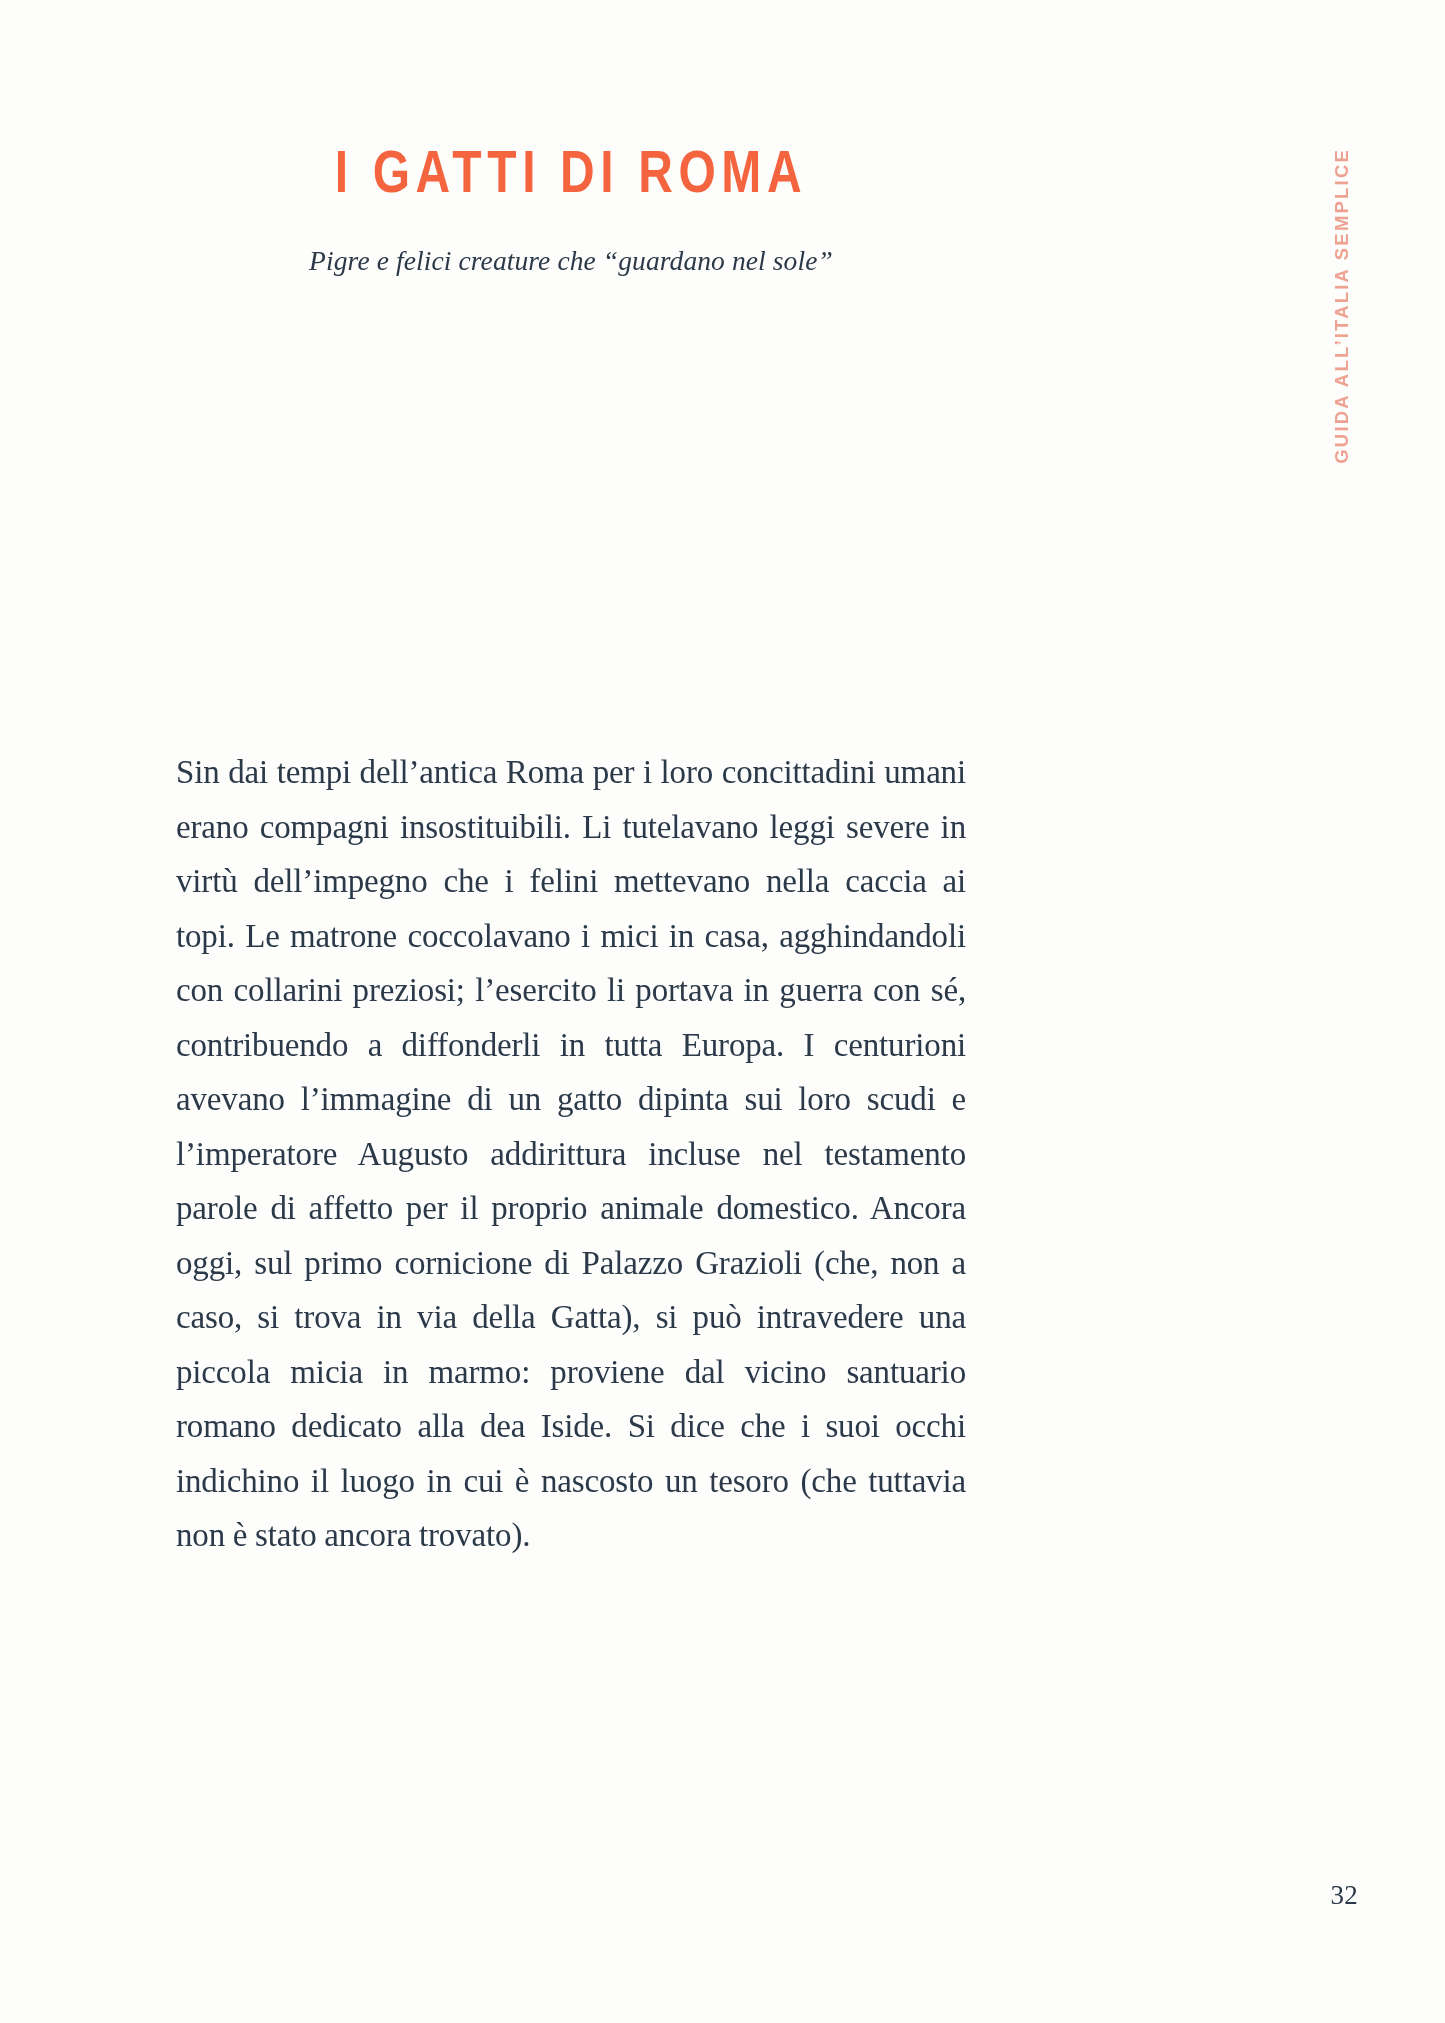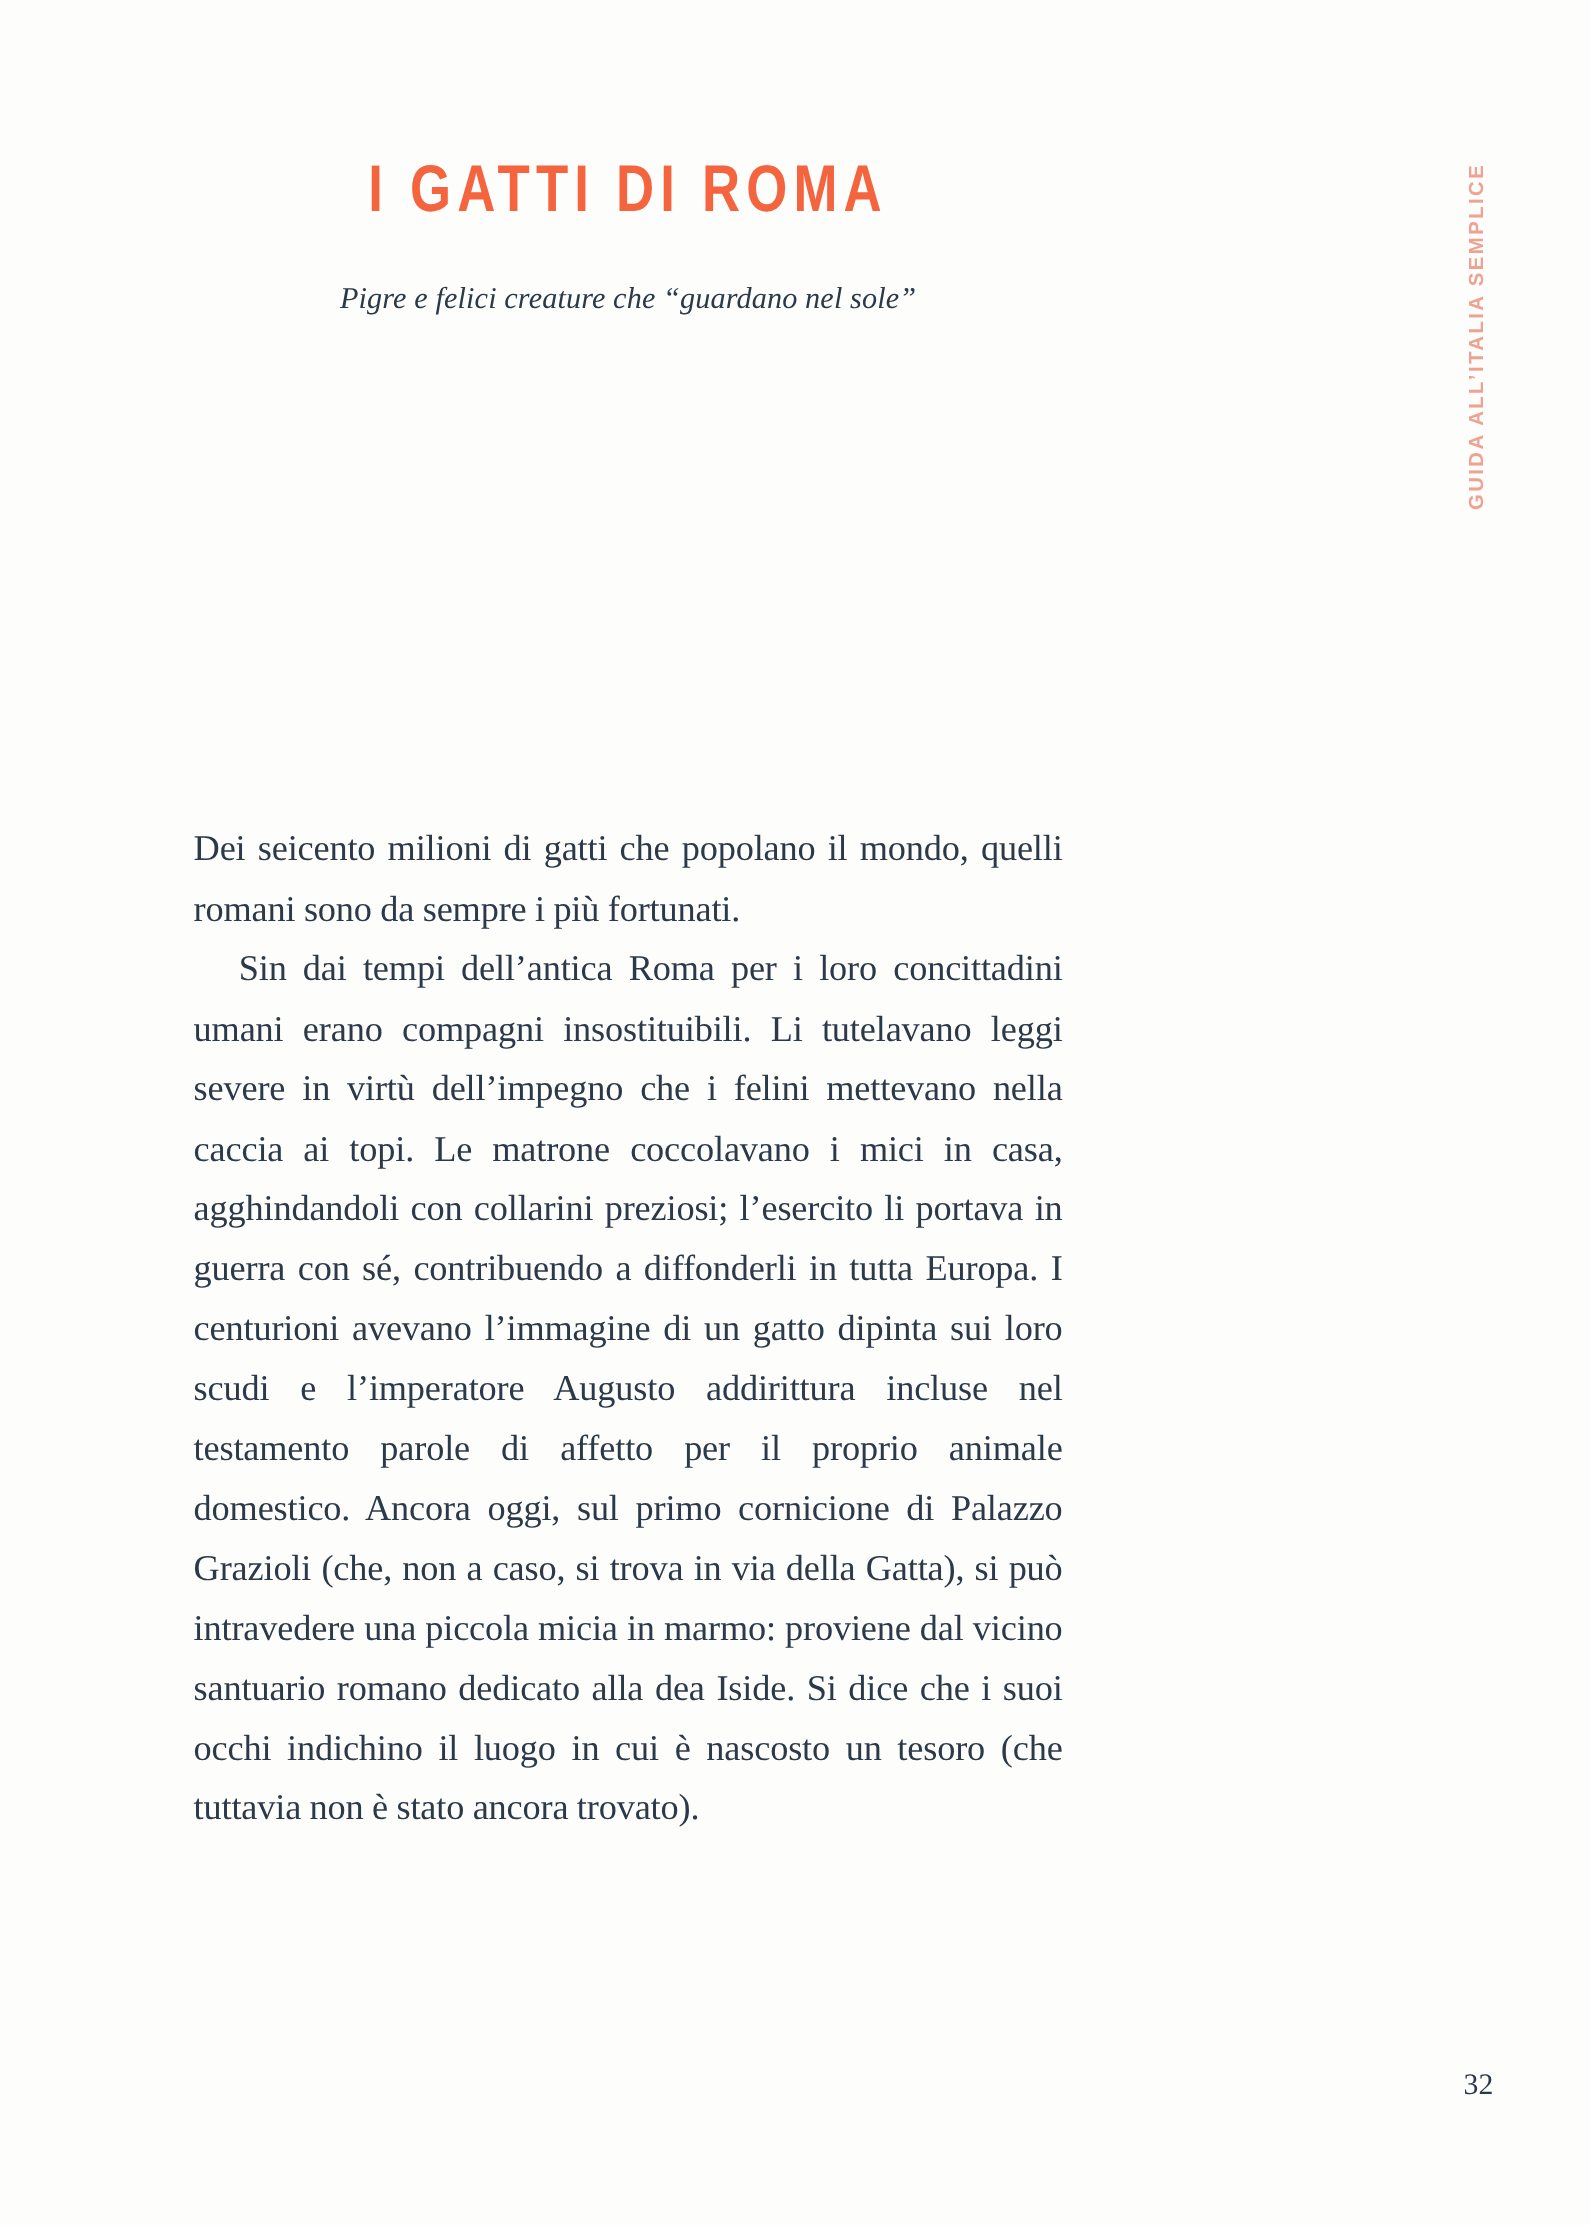--- a/index.html
+++ b/index.html
@@ -42,21 +42,21 @@
     white-space: nowrap;
     margin: 0;
   }
 
   .chapter-subtitle {
     font-family: "Liberation Serif", serif;
     font-style: italic;
     font-size: 27.5px;
     line-height: 1.3;
     color: #2B3948;
-    margin: 50px 0 0 0;
+    margin: 40px 0 0 0;
     letter-spacing: 0.1px;
   }
 
   
   .running-head {
     position: absolute;
     right: 92px;
     top: 148px;
     font-family: "Liberation Sans", sans-serif;
     font-weight: 700;
@@ -115,19 +115,18 @@
 <div id="page">
 
   <div class="header-block">
     <h1 class="chapter-title">I GATTI DI ROMA</h1>
     <p class="chapter-subtitle">Pigre e felici creature che “guardano nel sole”</p>
   </div>
 
   <div class="running-head">GUIDA ALL’ITALIA SEMPLICE</div>
 
   <div class="body-column">
-    <p>Dei seicento milioni di gatti che popolano il mondo, quelli romani sono da sempre i più fortunati.</p>
     <p>Sin dai tempi dell’antica Roma per i loro concittadini umani erano compagni insostituibili. Li tutelavano leggi severe in virtù dell’impegno che i felini mettevano nella caccia ai topi. Le matrone coccolavano i mici in casa, agghindandoli con collarini preziosi; l’esercito li portava in guerra con sé, contribuendo a diffonderli in tutta Europa. I centurioni avevano l’immagine di un gatto dipinta sui loro scudi e l’imperatore Augusto addirittura incluse nel testamento parole di affetto per il proprio animale domestico. Ancora oggi, sul primo cornicione di Palazzo Grazioli (che, non a caso, si trova in via della Gatta), si può intravedere una piccola micia in marmo: proviene dal vicino santuario romano dedicato alla dea Iside. Si dice che i suoi occhi indichino il luogo in cui è nascosto un tesoro (che tuttavia non è stato ancora trovato).</p>
   </div>
 
   <div class="folio">32</div>
 
 </div>
 
 </body></html>

